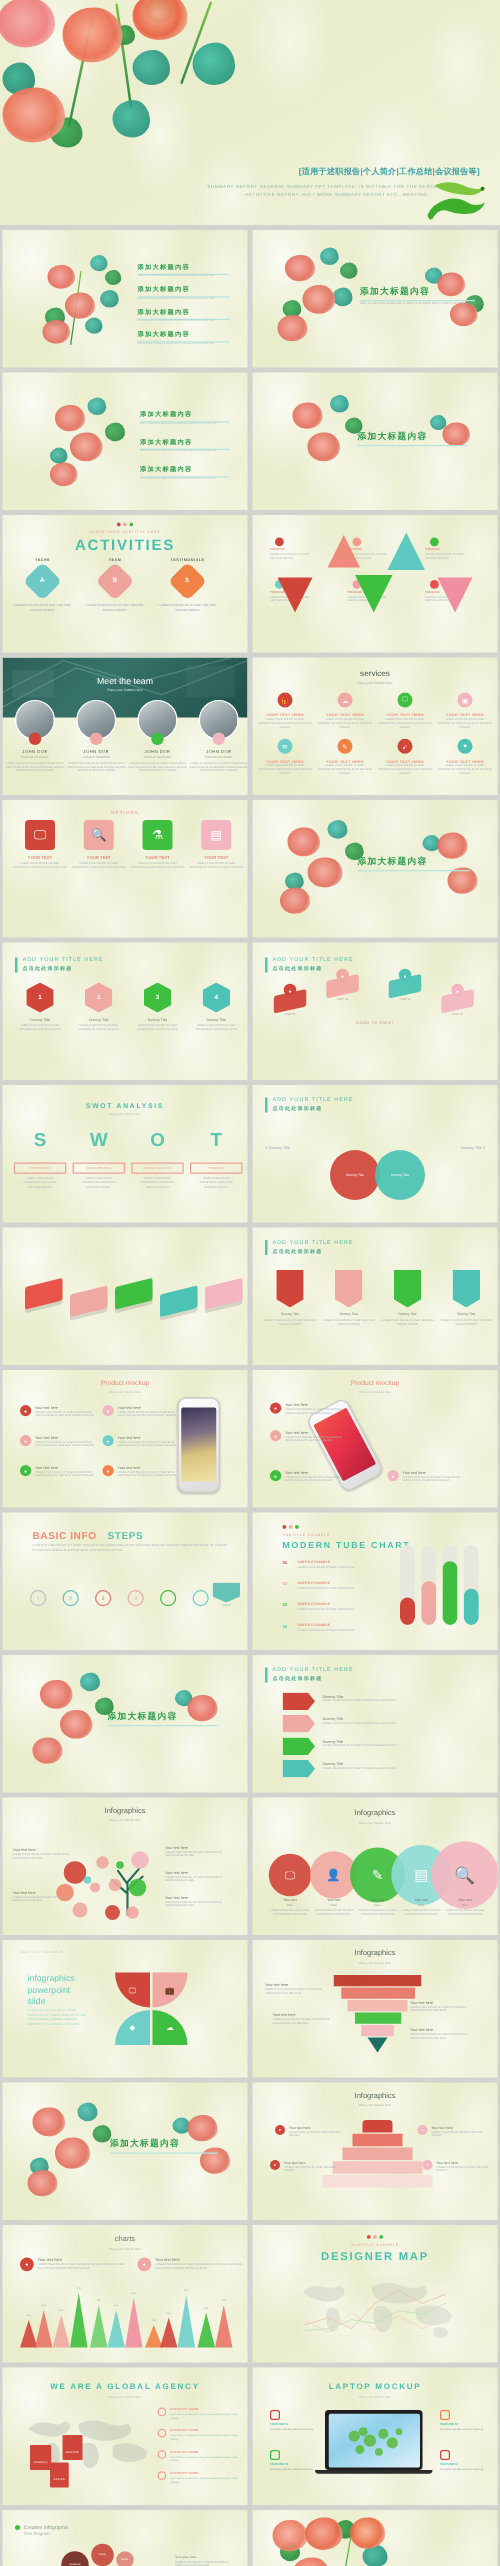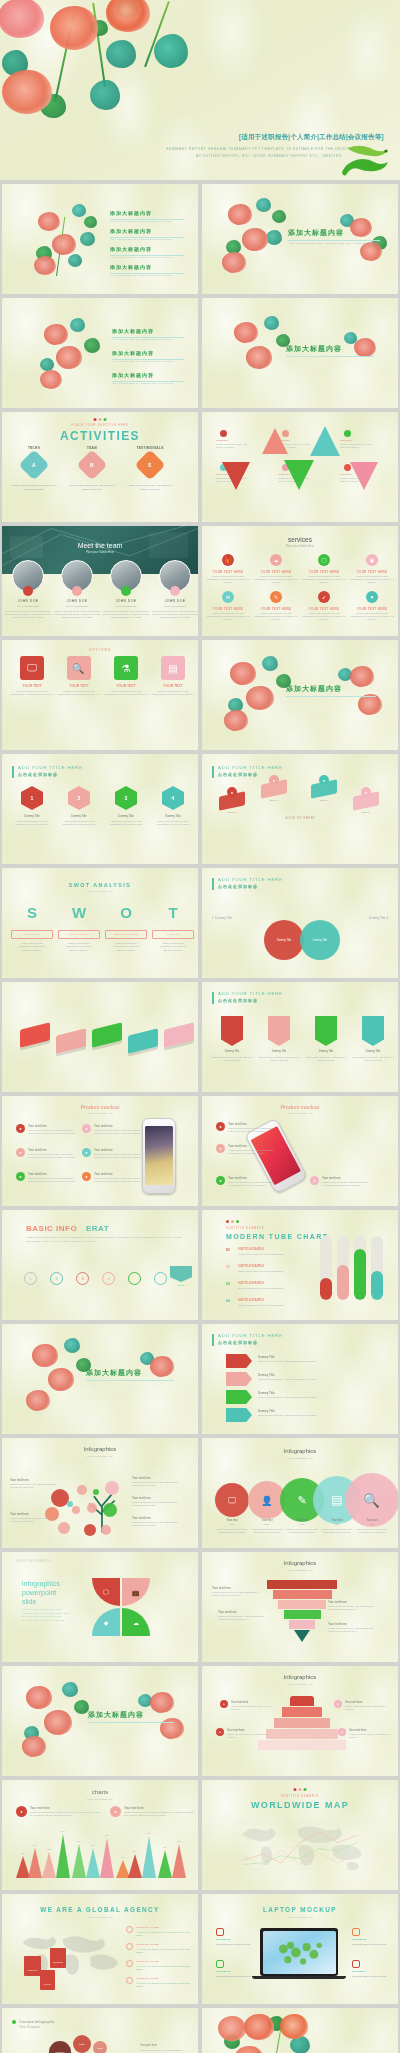--- a/index.html
+++ b/index.html
@@ -644,21 +644,21 @@
           <div class="chip" style="left:108px;top:80px;width:9px;height:9px;background:#f3b6c0;font-size:4px">●</div>
           <div class="t" style="left:120px;top:80px;font-size:3px;color:#6b7a6d">Your text here</div>
           <div class="t" style="left:120px;top:85px;width:56px;font-size:2px;color:#a6b2ba;line-height:1.55">LOREM IPSUM DOLOR SIT AMET CONSETETUR SADIPSCING ELITR SED DIAM NONUMY</div>
         </div>
     </div>
   </div>
 
   <div class="row">
     <div class="slide" style="height:110px">
       <div class="t" style="left:24px;top:14px;font-size:8px;font-weight:bold;color:#f08a78;letter-spacing:.5px">BASIC INFO</div>
-      <div class="t" style="left:84px;top:14px;font-size:8px;font-weight:bold;color:#62c2ae;letter-spacing:.5px">ERAT</div>
+      <div class="t" style="left:84px;top:14px;font-size:8px;font-weight:bold;color:#62c2ae;letter-spacing:.5px">STEPS</div>
       <div class="t micro" style="left:24px;top:26px;width:156px;">LOREM IPSUM DOLOR SIT AMET CONSETETUR SADIPSCING ELITR SED DIAM NONUMY EIRMOD TEMPOR INVIDUNT UT LABORE ET DOLORE MAGNA ALIQUYAM ERAT SED DIAM VOLUPTUA</div>
       <div id="line-steps">
           <div style="position:absolute;left:22px;top:62px;width:13px;height:13px;border-radius:50%;border:1px solid #b9c2c8;display:flex;align-items:center;justify-content:center">
             <span style="font-size:4px;color:#b9c2c8">1</span>
           </div>
           <div style="position:absolute;left:48px;top:62px;width:13px;height:13px;border-radius:50%;border:1px solid #64c3b4;display:flex;align-items:center;justify-content:center">
             <span style="font-size:4px;color:#64c3b4">2</span>
           </div>
           <div style="position:absolute;left:74px;top:62px;width:13px;height:13px;border-radius:50%;border:1px solid #e8776a;display:flex;align-items:center;justify-content:center">
             <span style="font-size:4px;color:#e8776a">3</span>
@@ -944,21 +944,21 @@
         </div>
     </div>
 
     <div class="slide" style="height:110px">
       <div class="dot3" style="left:50%;top:8px;transform:translateX(-50%)">
         <i style="background:#d1463a"></i>
           <i style="background:#f0a9a2"></i>
           <i style="background:#3fbf3f"></i>
       </div>
       <div class="t" style="left:0;right:0;top:15px;text-align:center;font-size:2.6px;color:#e98e7d;letter-spacing:.8px">SUBTITLE EXAMPLE</div>
-      <div class="t title-teal" style="left:0;right:0;top:20px;text-align:center;font-size:9px;">WORLDWIDE MAP</div>
+      <div class="t title-teal" style="left:0;right:0;top:20px;text-align:center;font-size:9px;">DESIGNER MAP</div>
       <svg class="map-svg" viewBox="0 0 200 80" style="left:22px;top:38px;width:158px;height:58px">
         <path d="M16 22 q10 -10 24 -6 q12 3 16 -2 q10 4 4 12 q-8 8 -20 6 q-14 -2 -24 -10z" fill="#b9bfb4"></path>
         <path d="M44 40 q8 -4 12 4 q4 10 -2 18 q-6 8 -10 -2 q-4 -12 0 -20z" fill="#b9bfb4"></path>
         <path d="M92 16 q16 -8 32 -2 q14 6 26 0 q8 10 -4 16 q-22 8 -40 2 q-14 -4 -14 -16z" fill="#b9bfb4"></path>
         <path d="M96 38 q12 -4 18 6 q4 12 -4 20 q-10 6 -14 -6 q-4 -12 0 -20z" fill="#b9bfb4"></path>
         <path d="M140 40 q20 -8 36 2 q10 8 -2 14 q-20 6 -32 -4z" fill="#b9bfb4"></path>
         <path d="M160 62 q10 -4 16 2 q2 6 -6 8 q-10 2 -10 -10z" fill="#b9bfb4"></path>
         <g stroke="#cfd6c8" stroke-width=".4">
           <line x1="8" y1="8" x2="192" y2="8"></line>
             <line x1="8" y1="24" x2="192" y2="24"></line>

